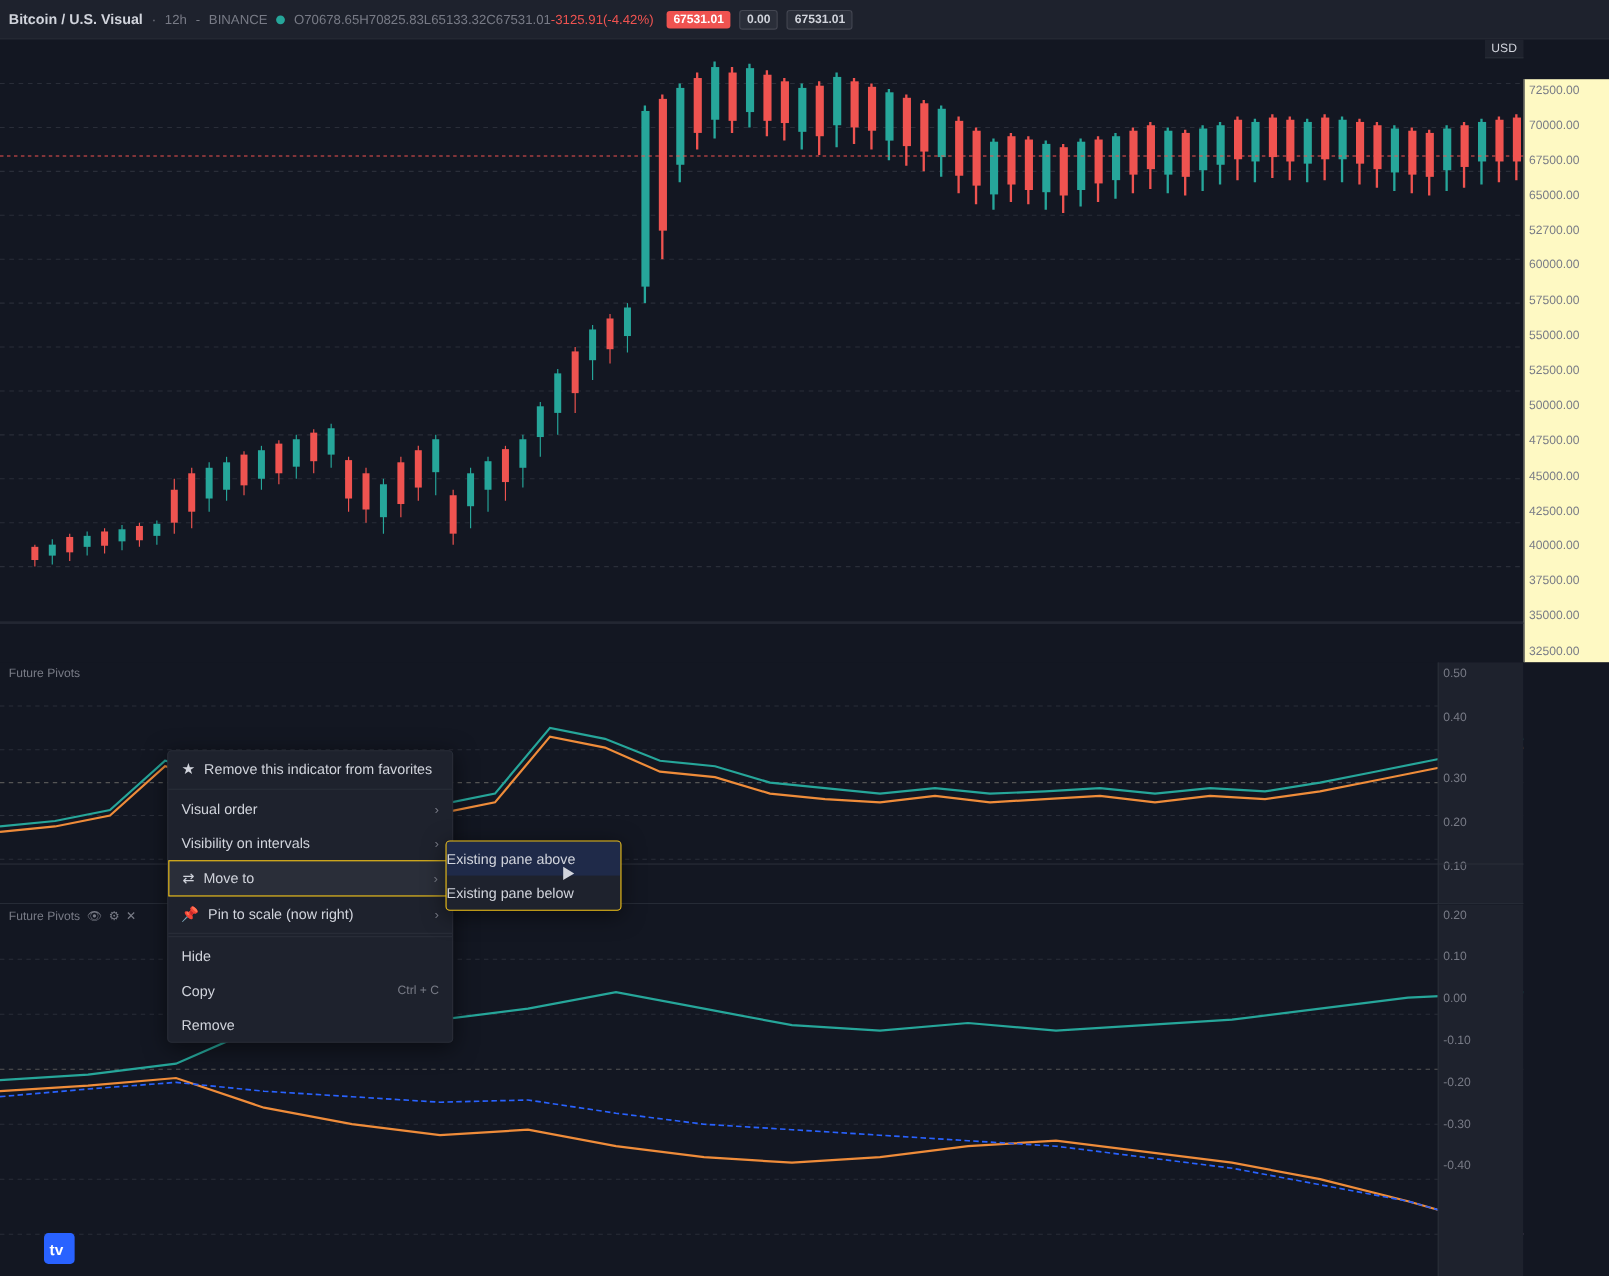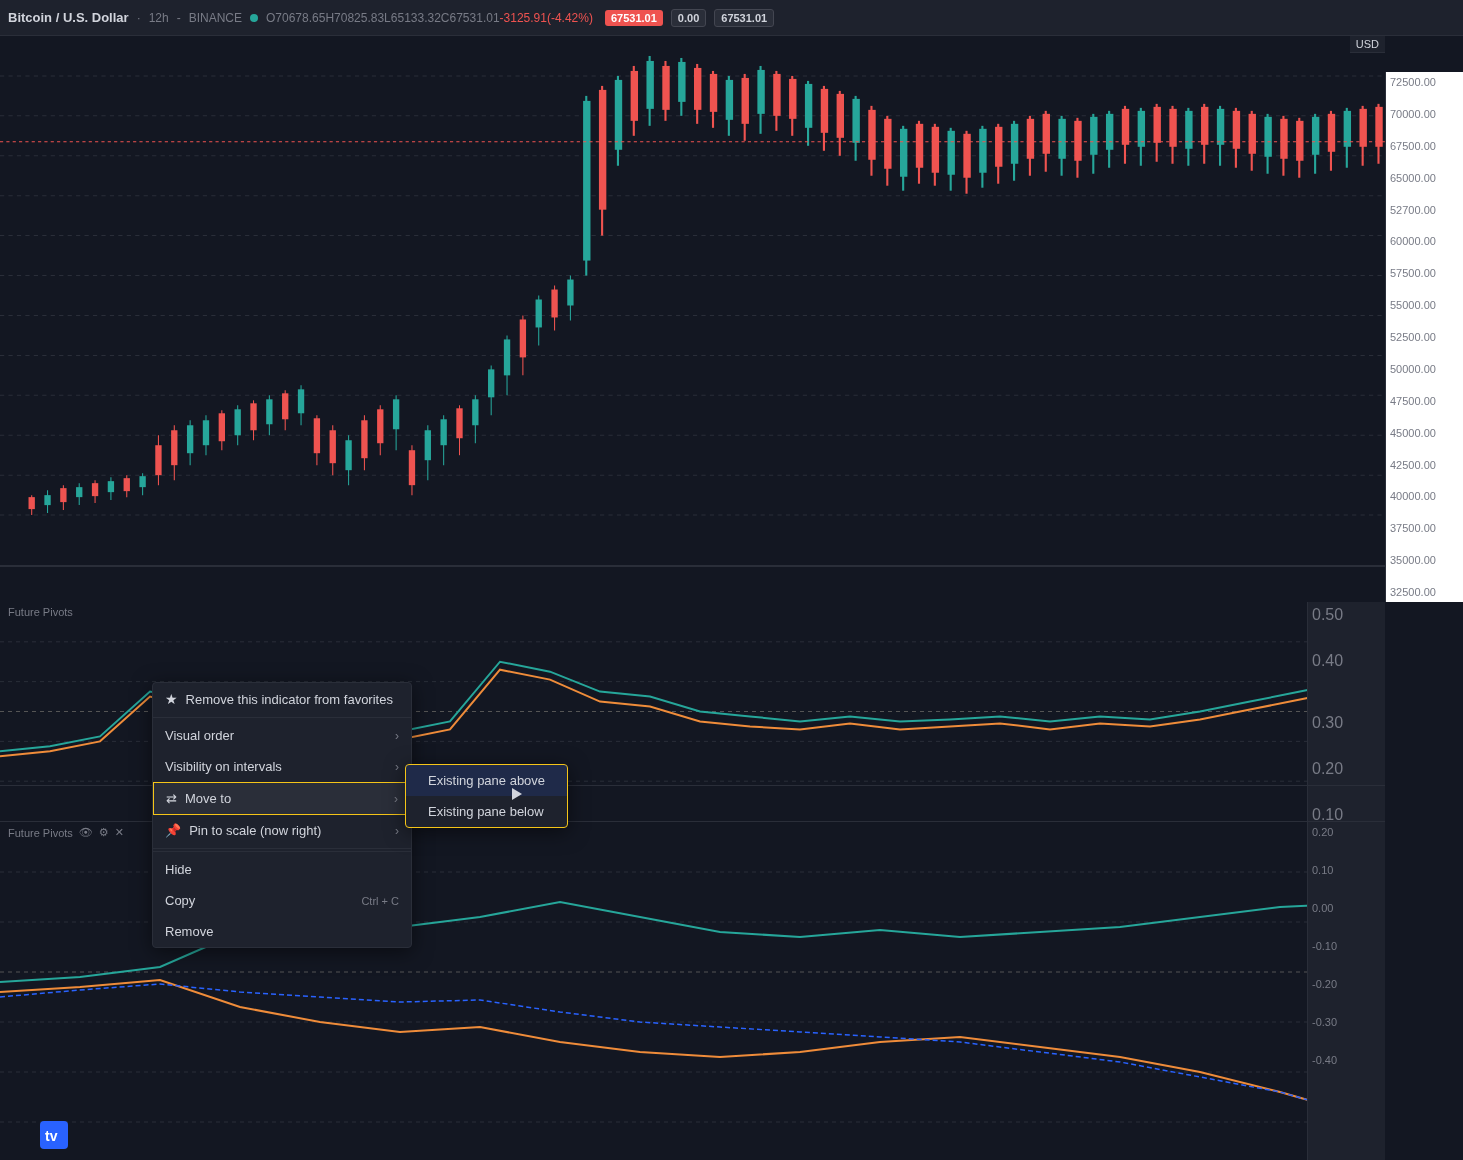--- a/index.html
+++ b/index.html
@@ -165,21 +165,21 @@
       left: 405px;
       top: 764px;
       background: #1e222d;
       border: 1px solid #f5c518;
       border-radius: 4px;
       min-width: 160px;
       z-index: 1001;
       box-shadow: 0 4px 20px rgba(0,0,0,0.5);
     }
     .submenu-item {
-      padding: 8px 22px;
+      padding: 8px 0;
       cursor: pointer;
       color: #d1d4dc;
       font-size: 13px;
     }
     .submenu-item:hover, .submenu-item.active {
       background: #2a2e39;
     }
     .submenu-item.active {
       background: #2962ff22;
     }
@@ -199,21 +199,21 @@
     .dashed-line {
       stroke: #2a2e39;
       stroke-dasharray: 4 4;
       stroke-width: 1;
     }
   </style>
 </head>
 <body>
 
 <div class="top-bar">
-  <span class="symbol-title">Bitcoin / U.S. Dollar</span>
+  <span class="symbol-title">Bitcoin / U.S. Visual</span>
   <span style="color:#787b86">·</span>
   <span style="color:#787b86">12h</span>
   <span style="color:#787b86">-</span>
   <span style="color:#787b86">BINANCE</span>
   <span class="dot-green"></span>
   <div class="ohlc-data">
     <span>O70678.65</span>
     <span>H70825.83</span>
     <span>L65133.32</span>
     <span>C67531.01</span>
@@ -435,21 +435,21 @@
 
       <line x1="0" y1="106" x2="1385" y2="106" stroke="#ef5350" stroke-width="1" stroke-dasharray="3 3"></line>
     </svg>
 
     <div style="position:absolute; right:0; top:98px; background:#ef5350; color:#fff; font-size:11px; font-weight:700; padding:2px 5px; line-height:1.4; white-space:nowrap;">
       <div>67531.01</div>
       <div>01:36:36</div>
     </div>
   </div>
 
-  <div style="position:absolute; right:0; top:36px; width:78px; height:530px; background:#ffffff; border-left:1px solid #2a2e39; font-size:11px; color:#787b86; display:flex; flex-direction:column; justify-content:space-between; padding:4px 4px;">
+  <div style="position:absolute; right:0; top:36px; width:78px; height:530px; background:#fef9c3; border-left:1px solid #2a2e39; font-size:11px; color:#787b86; display:flex; flex-direction:column; justify-content:space-between; padding:4px 4px;">
     <div>72500.00</div>
     <div>70000.00</div>
     <div>67500.00</div>
     <div>65000.00</div>
     <div>52700.00</div>
     <div>60000.00</div>
     <div>57500.00</div>
     <div>55000.00</div>
     <div>52500.00</div>
     <div>50000.00</div>
@@ -472,21 +472,21 @@
       <line x1="0" y1="80" x2="1385" y2="80" class="dashed-line"></line>
       <line x1="0" y1="110" x2="1385" y2="110" stroke="#555" stroke-width="1" stroke-dasharray="4 4"></line>
       <line x1="0" y1="140" x2="1385" y2="140" class="dashed-line"></line>
       <line x1="0" y1="180" x2="1385" y2="180" class="dashed-line"></line>
 
       <polyline points="0,150 50,145 100,135 150,90 200,100 250,120 300,130 350,125 400,130 450,120 500,60 550,70 600,90 650,95 700,110 750,115 800,120 850,115 900,120 950,118 1000,115 1050,120 1100,115 1150,118 1200,110 1250,100 1300,90 1350,80 1385,70" fill="none" stroke="#26a69a" stroke-width="2"></polyline>
 
       <polyline points="0,155 50,150 100,140 150,95 200,108 250,128 300,138 350,132 400,138 450,128 500,68 550,78 600,100 650,105 700,120 750,125 800,128 850,122 900,128 950,125 1000,122 1050,128 1100,122 1150,125 1200,118 1250,108 1300,98 1350,88 1385,78" fill="none" stroke="#ef8c3a" stroke-width="2"></polyline>
     </svg>
 
-    <div style="position:absolute; right:0; top:0; width:78px; height:100%; background:#1e222d; border-left:1px solid #2a2e39; font-size:16px; color:#787b86; padding:4px;">
+    <div style="position:absolute; right:0; top:0; width:78px; height:100%; background:#1e222d; border-left:1px solid #2a2e39; font-size:11px; color:#787b86; padding:4px;">
       <div style="margin-bottom:28px;">0.50</div>
       <div style="margin-bottom:44px;">0.40</div>
       <div style="margin-bottom:28px;">0.30</div>
       <div style="margin-bottom:28px;">0.20</div>
       <div style="margin-bottom:28px;">0.10</div>
       <div style="margin-bottom:20px;">0.00</div>
 
     </div>
   </div>
 

